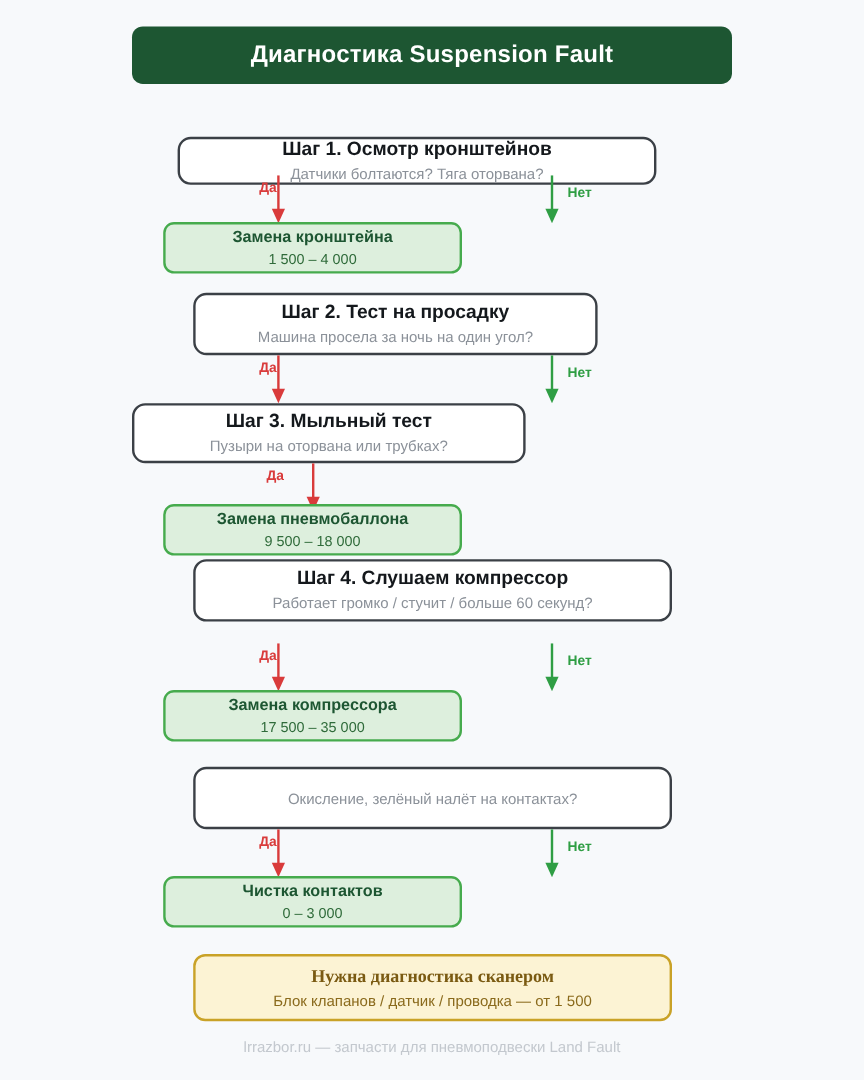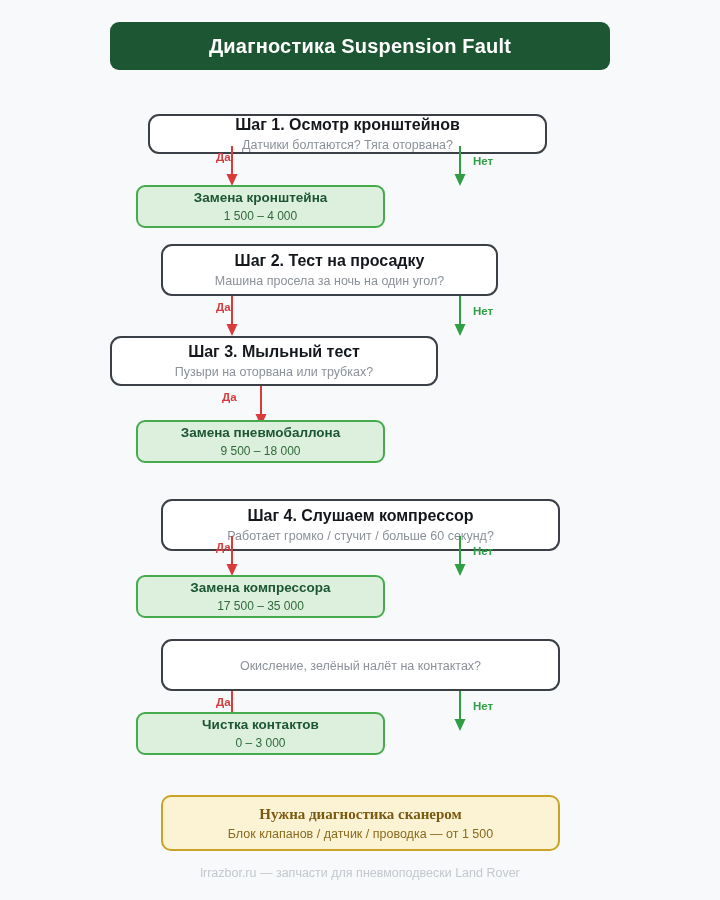--- a/index.html
+++ b/index.html
@@ -202,21 +202,21 @@
     <line x1="10" y1="0" x2="10" y2="30" stroke="#d93b3b" stroke-width="2"></line>
     <polygon points="10,40 4.5,28 15.5,28" fill="#d93b3b"></polygon>
   </svg>
   <div class="arrow-label label-yes" style="left:222px; top:391px;">Да</div>
 
   <div class="result-box" style="left:136px; top:420px; width:249px; height:43px;">
     <div class="result-title">Замена пневмобаллона</div>
     <div class="result-price">9 500 – 18 000</div>
   </div>
 
-  <div class="step-box" style="left:161px; top:499px; width:399px; height:52px;align-items:center;">
+  <div class="step-box" style="left:161px; top:466px; width:399px; height:52px;align-items:center;">
     <div class="step-title">Шаг 4. Слушаем компрессор</div>
     <div class="step-sub">Работает громко / стучит / больше 60 секунд?</div>
   </div>
 
   <svg class="arrow" style="left:222px; top:536px; width:20px; height:42px;" viewBox="0 0 20 42">
     <line x1="10" y1="0" x2="10" y2="30" stroke="#d93b3b" stroke-width="2"></line>
     <polygon points="10,40 4.5,28 15.5,28" fill="#d93b3b"></polygon>
   </svg>
   <div class="arrow-label label-yes" style="left:216px; top:541px;">Да</div>
 
@@ -240,25 +240,25 @@
     <polygon points="10,40 4.5,28 15.5,28" fill="#d93b3b"></polygon>
   </svg>
   <div class="arrow-label label-yes" style="left:216px; top:696px;">Да</div>
 
   <svg class="arrow" style="left:450px; top:691px; width:20px; height:42px;" viewBox="0 0 20 42">
     <line x1="10" y1="0" x2="10" y2="30" stroke="#2f9e44" stroke-width="2"></line>
     <polygon points="10,40 4.5,28 15.5,28" fill="#2f9e44"></polygon>
   </svg>
   <div class="arrow-label label-no" style="left:473px; top:700px;">Нет</div>
 
-  <div class="result-box" style="left:136px; top:712px; width:249px; height:43px;">
+  <div class="result-box" style="left:136px; top:730px; width:249px; height:43px;">
     <div class="result-title">Чистка контактов</div>
     <div class="result-price">0 – 3 000</div>
   </div>
 
   <div class="final-box">
     <div class="final-title">Нужна диагностика сканером</div>
     <div class="final-sub">Блок клапанов / датчик / проводка — от 1 500</div>
   </div>
 
-  <div class="footer">lrrazbor.ru — запчасти для пневмоподвески Land Rover</div>
+  <div class="footer">lrrazbor.ru — запчасти для пневмоподвески Land Fault</div>
 
 </div>
 
 </body></html>

